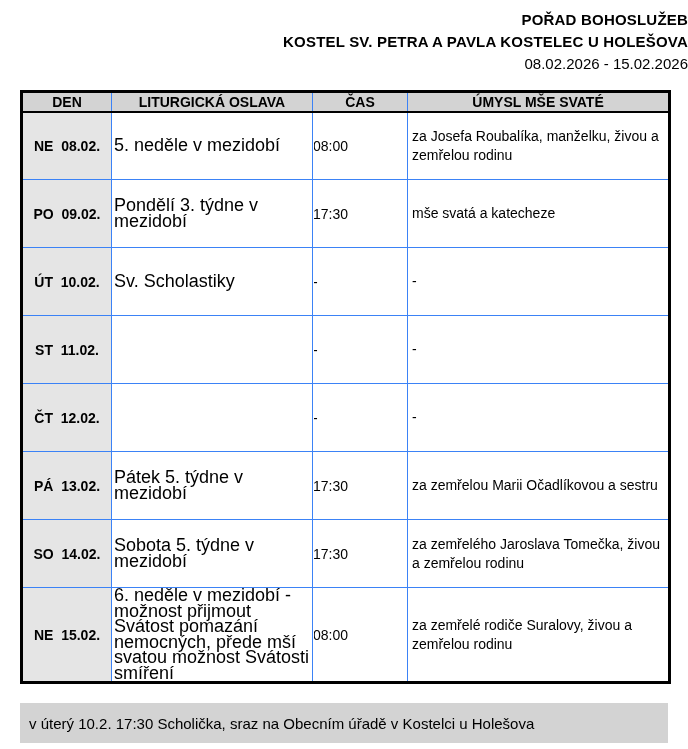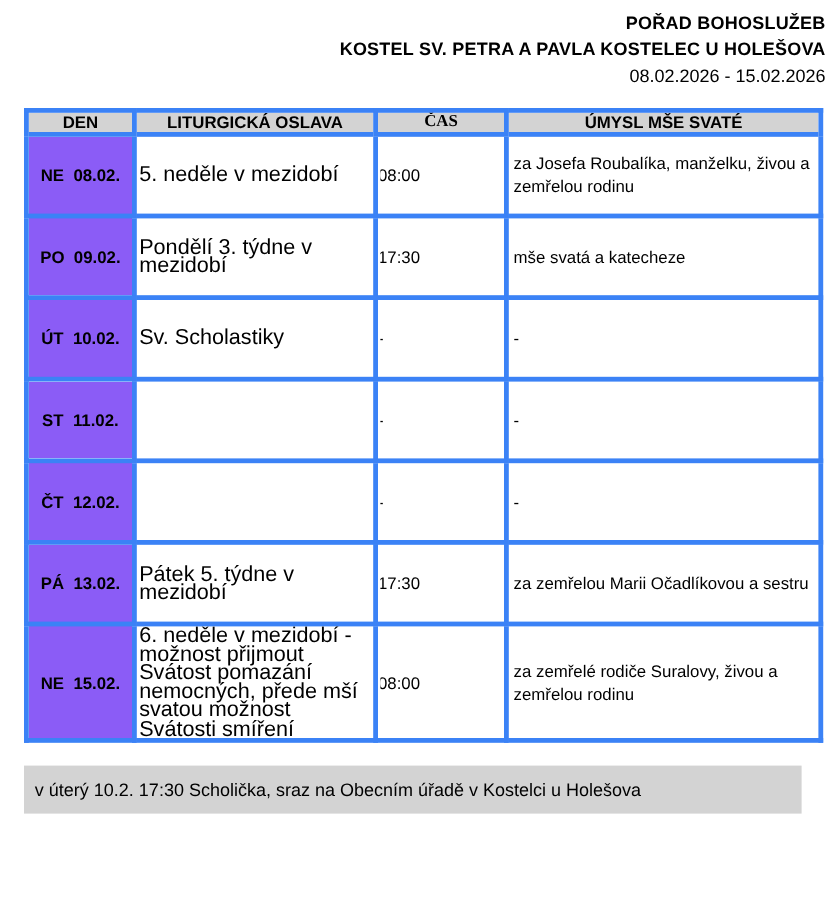--- a/index.html
+++ b/index.html
@@ -29,41 +29,41 @@
 
   table.schedule {
     margin: 15px auto 0 20px;
     width: 648px;
     border-collapse: collapse;
     table-layout: fixed;
     border: 3px solid #000000;
   }
   table.schedule th,
   table.schedule td {
-    border: 4px solid #3b82f6;
+    border: 1px solid #3b82f6;
     vertical-align: middle;
     overflow: hidden;
   }
   table.schedule thead tr { height: 20px; }
   table.schedule tbody tr { height: 68px; }
 
   th.col-den      { width: 90px; }
   th.col-oslava   { width: 201px; }
-  th.col-cas      { width: 109px; font-family: Liberation Serif, serif; }
+  th.col-cas      { width: 95px; }
   th.col-umysl    { width: 262px; }
 
   table.schedule th {
     background: #d3d3d3;
     font-size: 14px;
     font-weight: bold;
     border-bottom: 2px solid #000000;
   }
 
   td.den-cell {
-    background: #8b5cf6;
+    background: #e5e5e5;
     font-size: 14px;
     font-weight: bold;
     white-space: pre;
     text-align: center;
   }
   td.oslava-cell {
     font-size: 18px;
     line-height: 15.5px;
     padding: 0 2px;
   }
@@ -137,20 +137,26 @@
       <td class="cas-cell">-</td>
       <td class="umysl-cell">-</td>
     </tr>
     <tr>
       <td class="den-cell">PÁ  13.02.</td>
       <td class="oslava-cell">Pátek 5. týdne v mezidobí</td>
       <td class="cas-cell">17:30</td>
       <td class="umysl-cell">za zemřelou Marii Očadlíkovou a sestru</td>
     </tr>
     <tr>
+      <td class="den-cell">SO  14.02.</td>
+      <td class="oslava-cell">Sobota 5. týdne v mezidobí</td>
+      <td class="cas-cell">17:30</td>
+      <td class="umysl-cell">za zemřelého Jaroslava Tomečka, živou a zemřelou rodinu</td>
+    </tr>
+    <tr>
       <td class="den-cell">NE  15.02.</td>
       <td class="oslava-cell">6. neděle v mezidobí - možnost přijmout Svátost pomazání nemocných, přede mší svatou možnost Svátosti smíření</td>
       <td class="cas-cell">08:00</td>
       <td class="umysl-cell">za zemřelé rodiče Suralovy, živou a zemřelou rodinu</td>
     </tr>
   </tbody>
 </table>
 
 <div class="footer-note">
   <span>v úterý 10.2. 17:30 Scholička, sraz na Obecním úřadě v Kostelci u Holešova</span>

